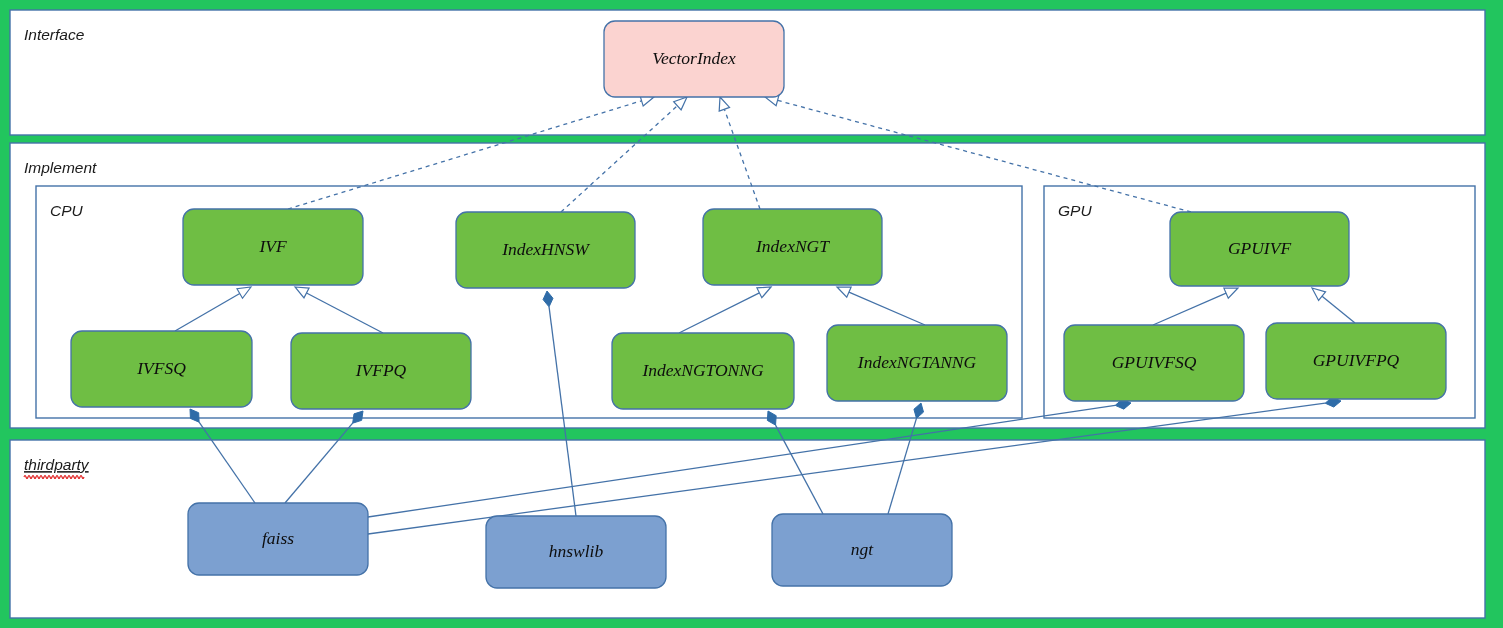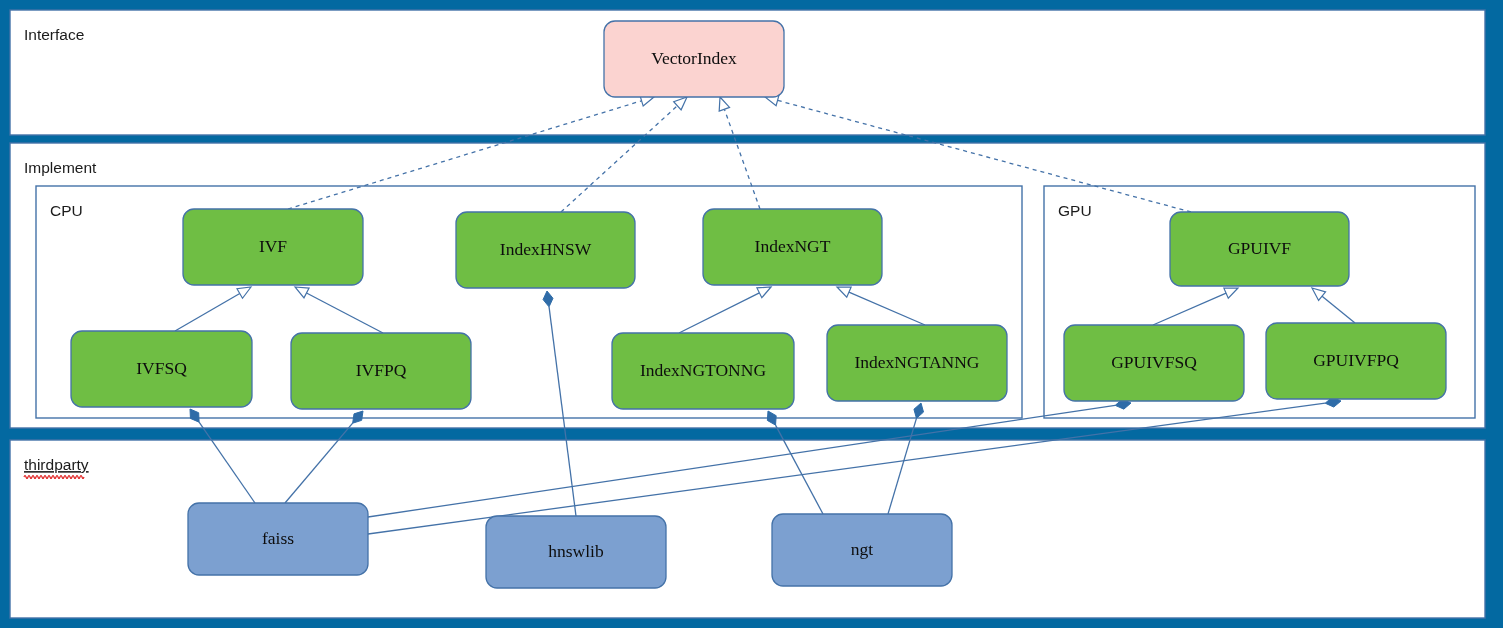--- a/index.html
+++ b/index.html
@@ -7,22 +7,23 @@
     padding: 0;
     background: #ffffff;
   }
   body {
     font-family: "Liberation Sans", sans-serif;
   }
   #stage {
     position: relative;
     width: 1503px;
     height: 628px;
-    background: #0369a1;
+    background: #22c55e;
     overflow: hidden;
+    font-style: italic;
   }
   svg.diagram {
     display: block;
     width: 1503px;
     height: 628px;
   }
   .panel-rect {
     fill: #ffffff;
     stroke: #4472a8;
     stroke-width: 1.4;

